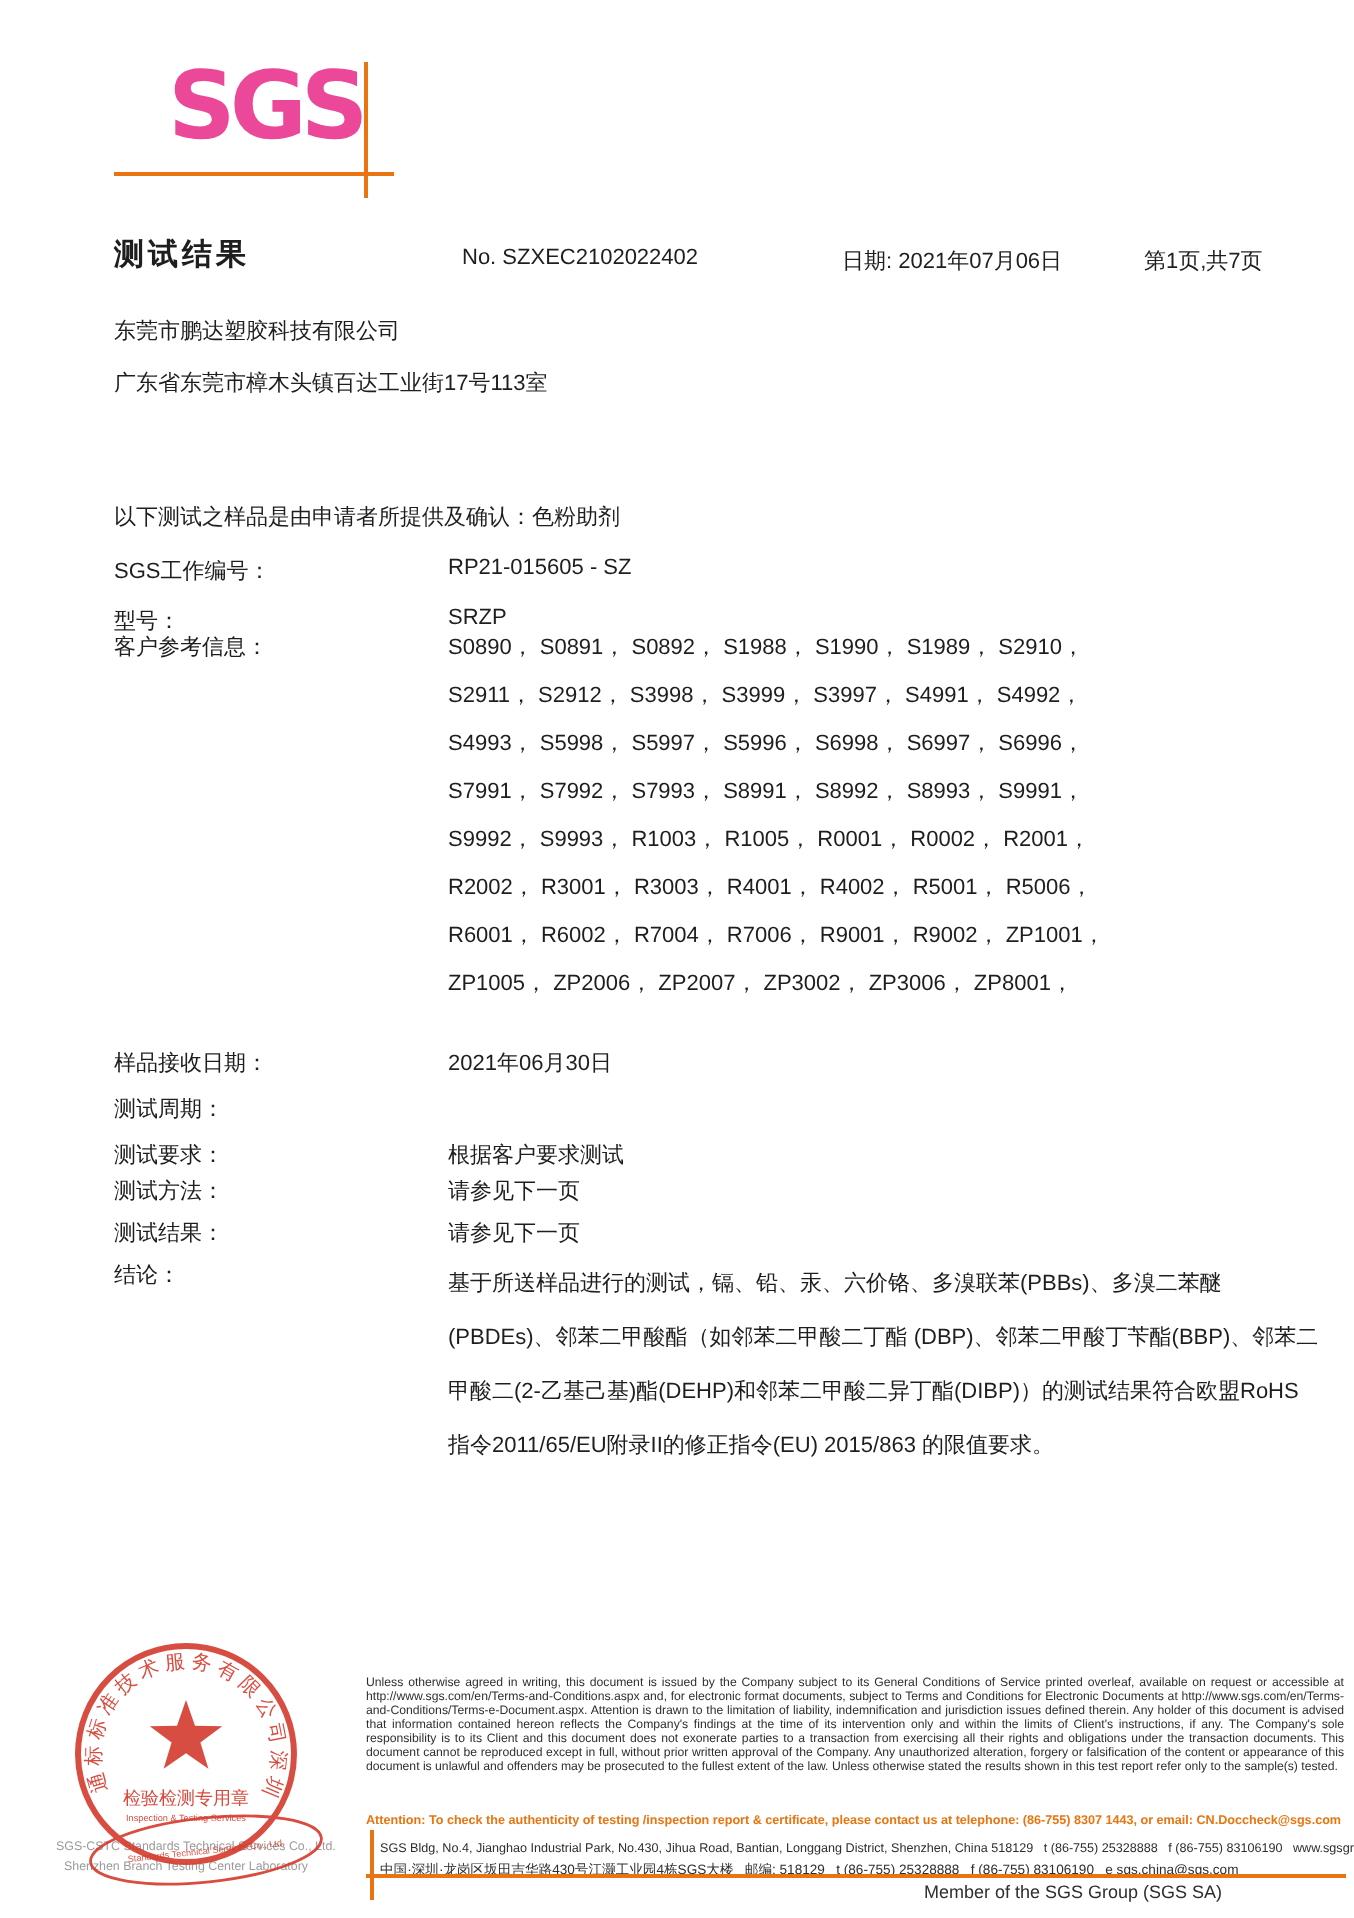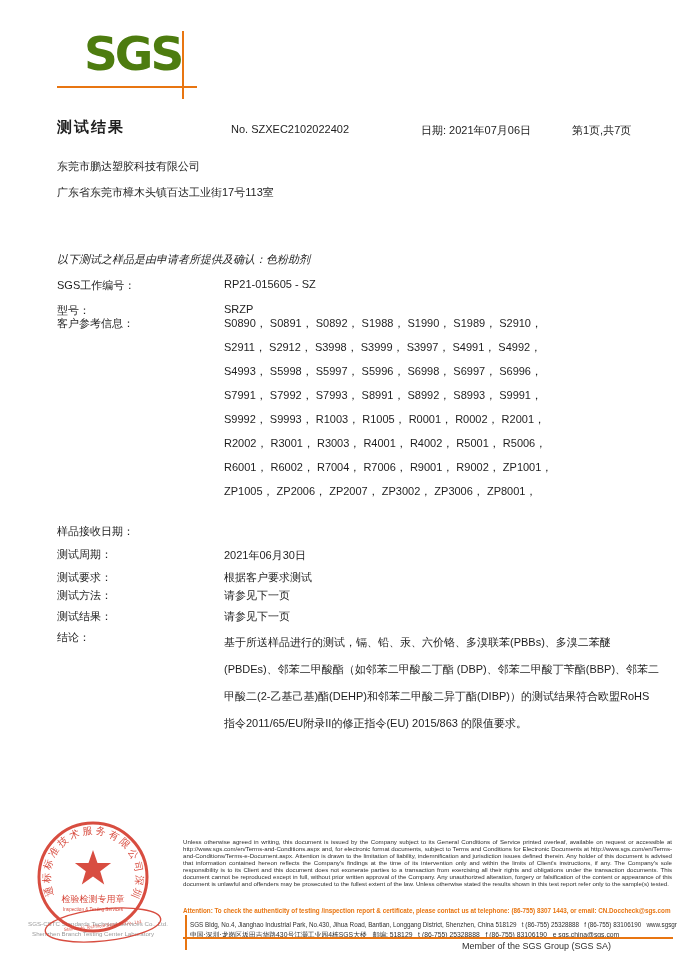--- a/index.html
+++ b/index.html
@@ -1,34 +1,34 @@
 <!DOCTYPE html>
 <html><head>
 <meta charset="utf-8">
 <style>
   html,body{margin:0;padding:0;background:#ffffff;}
   .page{position:relative;width:677px;height:959px;background:#fff;overflow:hidden;
         font-family:"Liberation Sans","DejaVu Sans",sans-serif;color:#1e1e1e;}
   .abs{position:absolute;}
   
   .sgs-logo{left:84px;top:30px;font-family:"DejaVu Sans",sans-serif;font-weight:bold;
-            font-size:47px;letter-spacing:-3px;color:#4d7c0f;line-height:1;}
+            font-size:47px;letter-spacing:-3px;color:#ec4899;line-height:1;}
   .logo-hline{left:57px;top:86px;width:140px;height:2px;background:#e87511;}
   .logo-vline{left:182px;top:31px;width:2px;height:68px;background:#e87511;}
   
   .doc-title{left:57px;top:118px;font-size:15px;font-weight:bold;letter-spacing:2px;}
   .hdr{font-size:11px;}
   .report-no{left:231px;top:123px;}
   .report-date{left:421px;top:123px;}
   .report-page{left:572px;top:123px;}
   
   .body-txt{font-size:11px;line-height:1.35;}
   .applicant-name{left:57px;top:159px;}
   .applicant-addr{left:57px;top:185px;}
-  .intro-line{left:57px;top:252px;font-style:italic;}
+  .intro-line{left:57px;top:252px;}
   
   .flabel{left:57px;font-size:11px;}
   .fvalue{left:224px;font-size:11px;}
   .codes{left:224px;font-size:11px;}
   .conclusion-val{left:224px;top:629px;width:436px;font-size:11px;line-height:27px;}
   
   .legal{left:183px;top:838px;width:489px;font-size:6.1px;line-height:7.05px;
          text-align:justify;color:#2e2e2e;}
   .attention{left:183px;top:908px;width:489px;font-size:6.3px;line-height:6.9px;
              font-weight:bold;color:#e87511;}
@@ -71,21 +71,21 @@
   <div class="abs codes" style="top:316px">S0890， S0891， S0892， S1988， S1990， S1989， S2910，</div>
   <div class="abs codes" style="top:340px">S2911， S2912， S3998， S3999， S3997， S4991， S4992，</div>
   <div class="abs codes" style="top:364px">S4993， S5998， S5997， S5996， S6998， S6997， S6996，</div>
   <div class="abs codes" style="top:388px">S7991， S7992， S7993， S8991， S8992， S8993， S9991，</div>
   <div class="abs codes" style="top:412px">S9992， S9993， R1003， R1005， R0001， R0002， R2001，</div>
   <div class="abs codes" style="top:436px">R2002， R3001， R3003， R4001， R4002， R5001， R5006，</div>
   <div class="abs codes" style="top:460px">R6001， R6002， R7004， R7006， R9001， R9002， ZP1001，</div>
   <div class="abs codes" style="top:484px">ZP1005， ZP2006， ZP2007， ZP3002， ZP3006， ZP8001，</div>
 
   <div class="abs flabel" style="top:524px">样品接收日期：</div>
-  <div class="abs fvalue" style="top:548px">2021年06月30日</div>
+  <div class="abs fvalue" style="top:524px">2021年06月30日</div>
 
   <div class="abs flabel" style="top:547px">测试周期：</div>
 
   <div class="abs flabel" style="top:570px">测试要求：</div>
   <div class="abs fvalue" style="top:570px">根据客户要求测试</div>
 
   <div class="abs flabel" style="top:588px">测试方法：</div>
   <div class="abs fvalue" style="top:588px">请参见下一页</div>
 
   <div class="abs flabel" style="top:609px">测试结果：</div>

